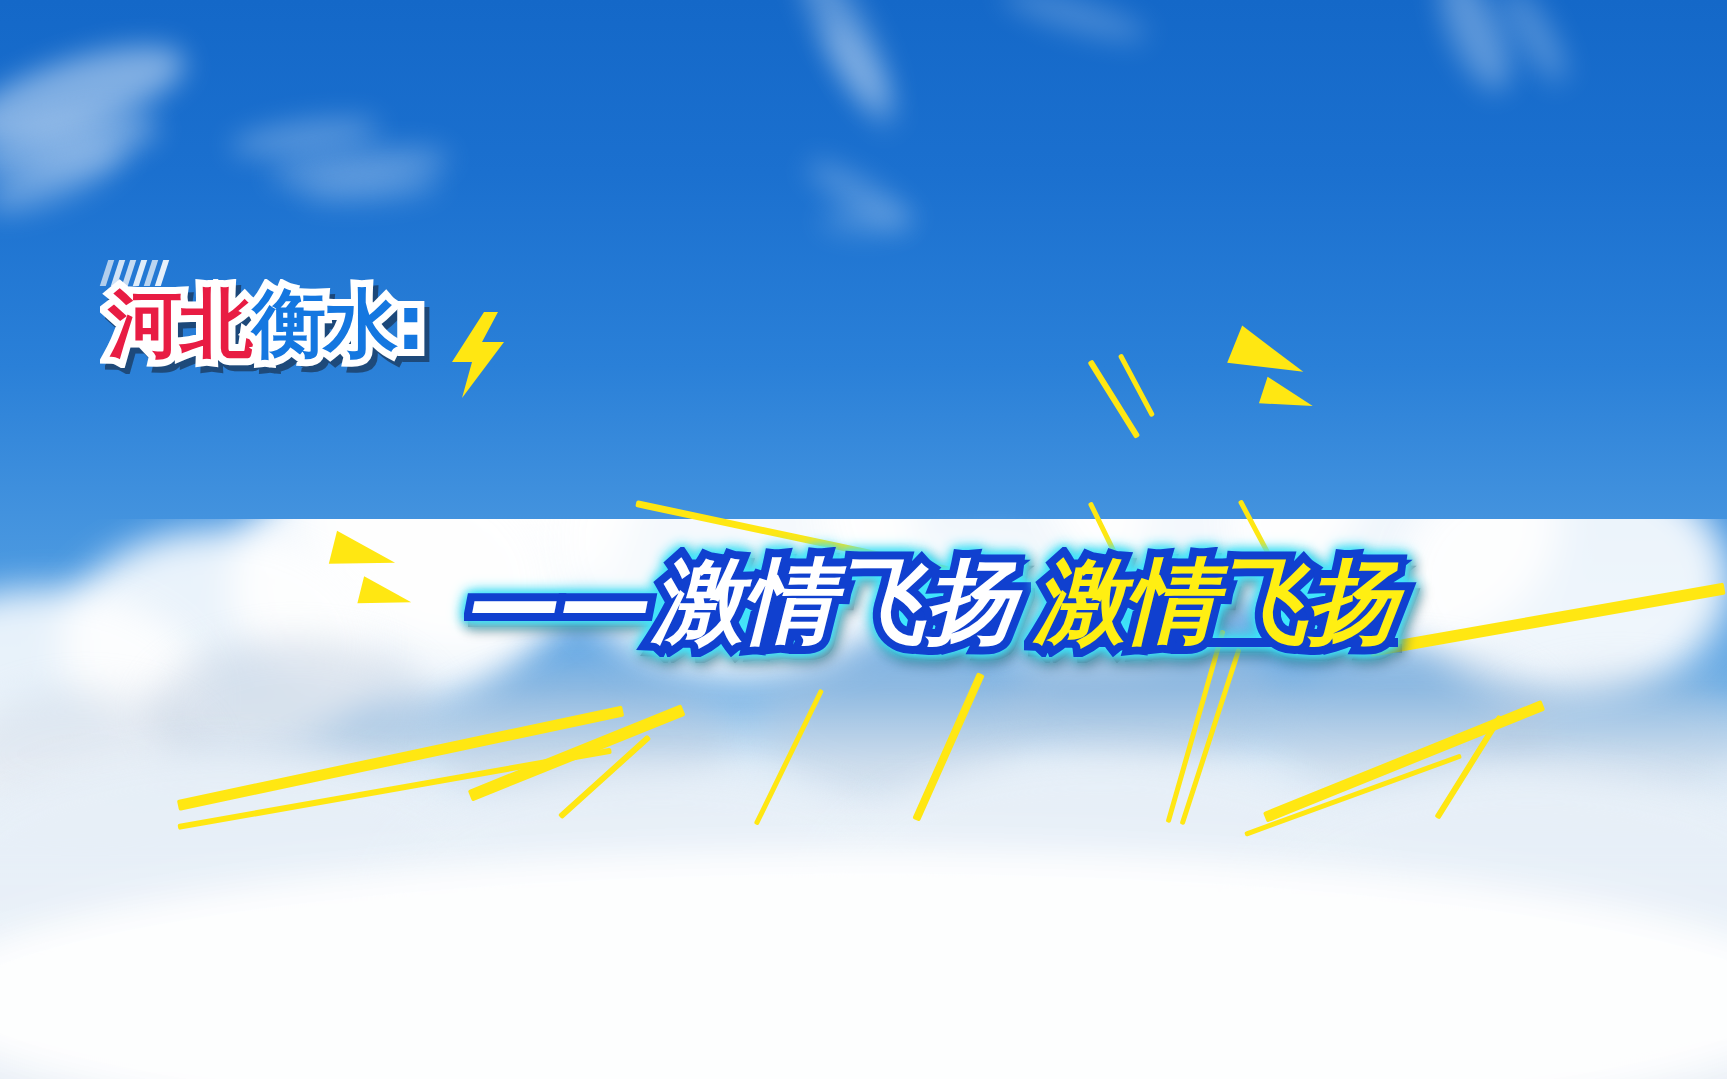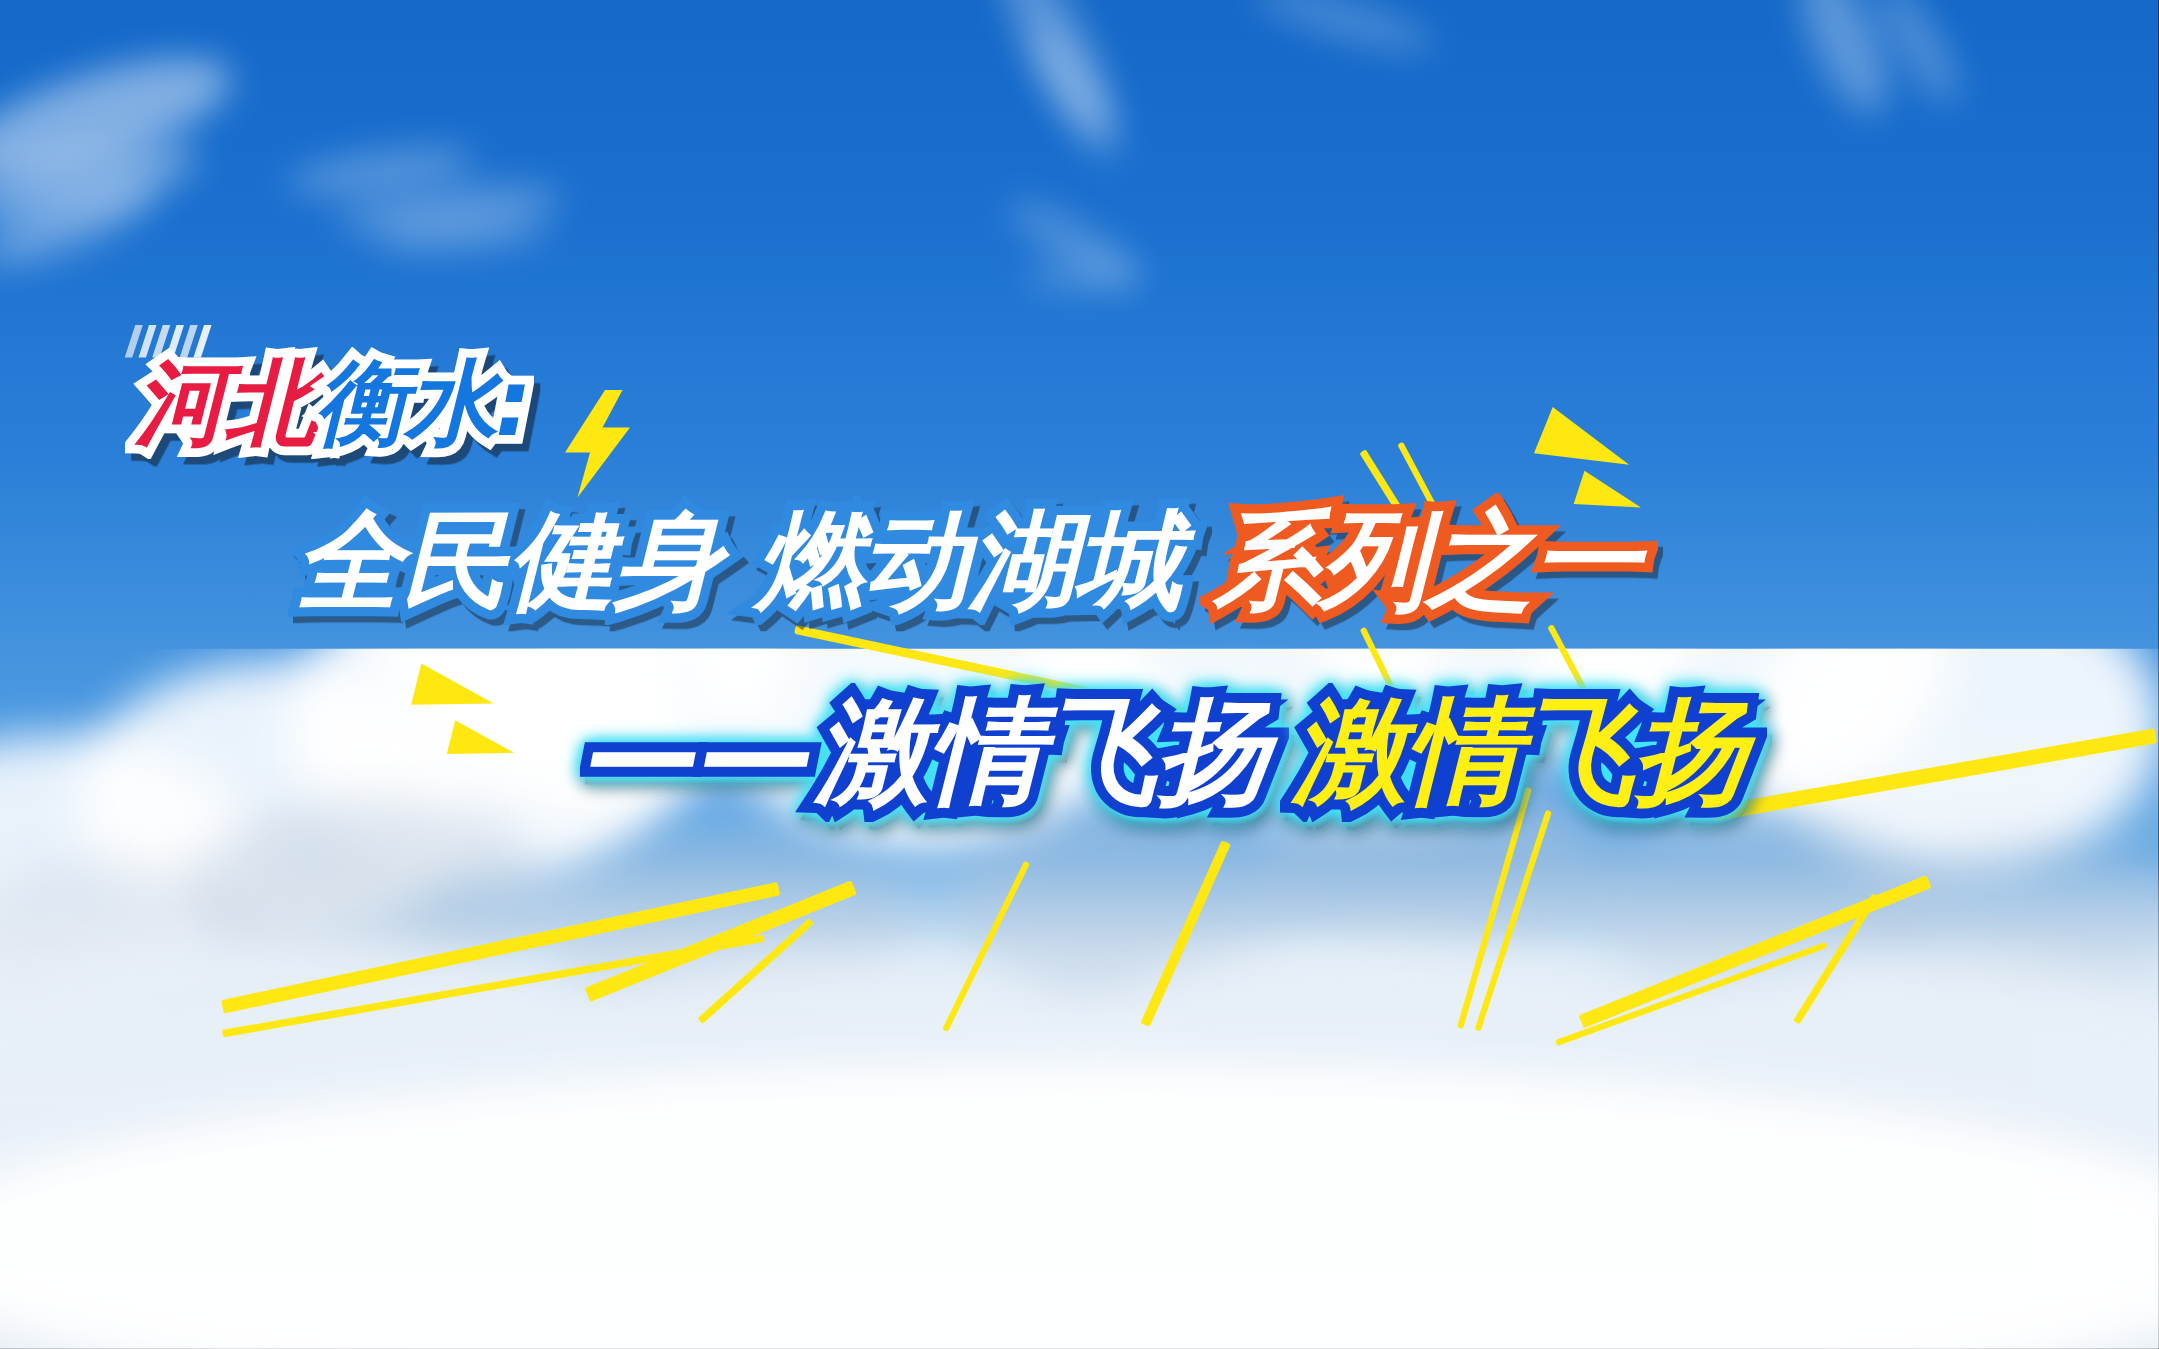--- a/index.html
+++ b/index.html
@@ -57,21 +57,20 @@
 
   
   .titleblock{position:absolute;left:0;top:0;width:100%;height:100%;}
 
   .cn{font-family:"DejaVu Sans","Liberation Sans",sans-serif;font-weight:bold;white-space:nowrap;}
 
   
   .badge{
     position:absolute;left:108px;top:286px;
     font-size:74px;line-height:1;
-    font-style:italic;
     letter-spacing:-2px;
     -webkit-text-stroke:14px #ffffff;
     paint-order:stroke fill;
     filter:drop-shadow(5px 6px 0px rgba(20,30,45,.55));
   }
   .badge .red{color:#e81c43;}
   .badge .blu{color:#1477e0;}
 
   
   .line1{position:absolute;left:236px;top:406px;font-size:86px;line-height:1;font-style:italic;letter-spacing:-1px;}
@@ -96,20 +95,21 @@
     -webkit-text-stroke:16px #1040cf;
     paint-order:stroke fill;
     filter:drop-shadow(0 0 7px #3ee8ff) drop-shadow(0 0 3px #3ee8ff) drop-shadow(4px 6px 0px rgba(25,35,50,.45));
   }
   .l2b{
     color:#ffef12;
     -webkit-text-stroke:16px #1040cf;
     paint-order:stroke fill;
     filter:drop-shadow(0 0 7px #3ee8ff) drop-shadow(0 0 3px #3ee8ff) drop-shadow(4px 6px 0px rgba(25,35,50,.45));
     margin-left:18px;
+    text-decoration:underline;
   }
 
   
   .bolt{position:absolute;}
 </style>
 </head>
 <body>
 
 <div id="stage">
 
@@ -202,23 +202,20 @@
     <div class="ray" style="left:1240px;top:498px;width:65px;height:5px;transform:rotate(62deg);"></div>
     <div class="ray" style="left:636px;top:500px;width:390px;height:7px;transform:rotate(12deg);"></div>
   </div>
 
   <div class="titleblock">
 
     <div class="cn badge">
       <span class="red">河北</span><span class="blu">衡水:</span>
     </div>
 
-    <div class="cn line1">
-      <span class="l1a">全民健身 燃动湖城</span><span class="l1b">系列之一</span>
-    </div>
 
     <div class="cn line2">
       <span class="l2a">——激情飞扬</span><span class="l2b">激情飞扬</span>
     </div>
 
   </div>
 
 </div>
 
 </body></html>

